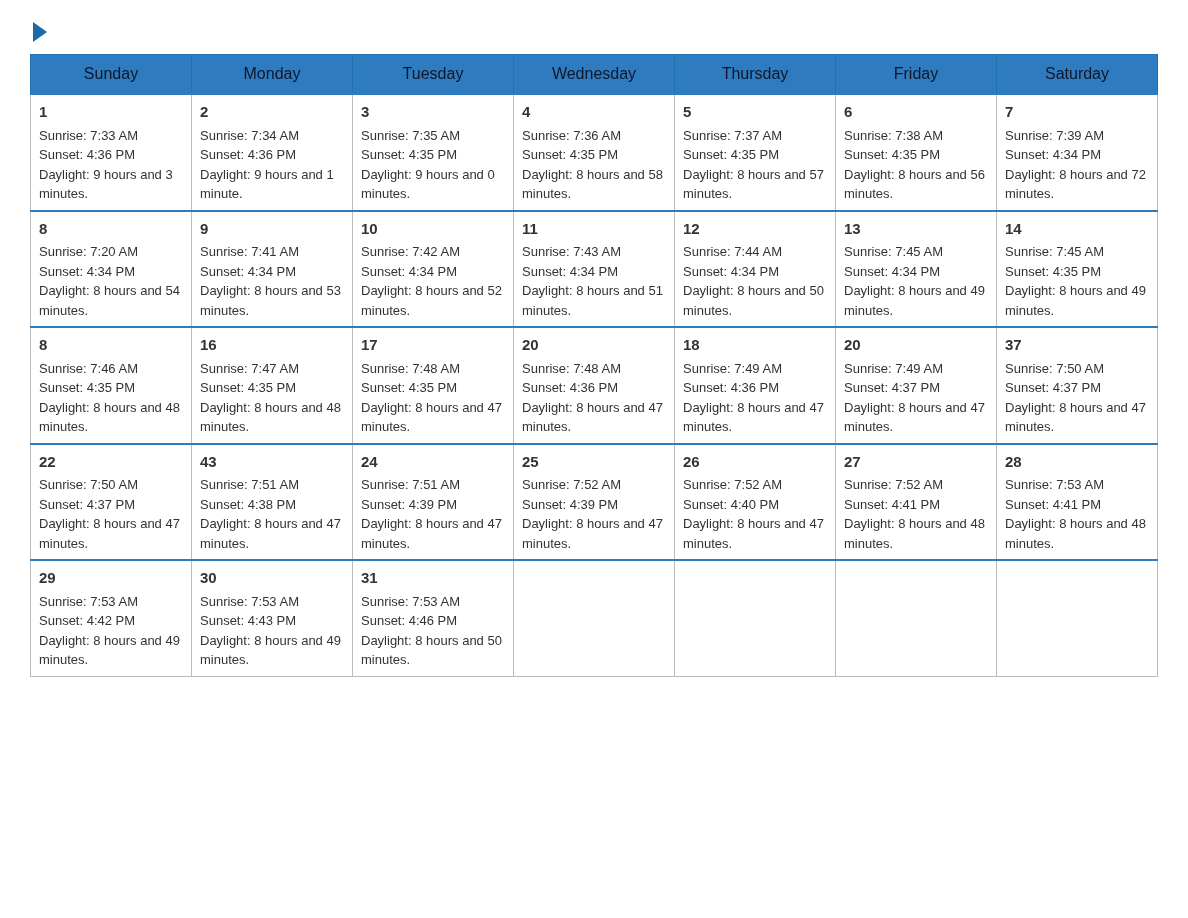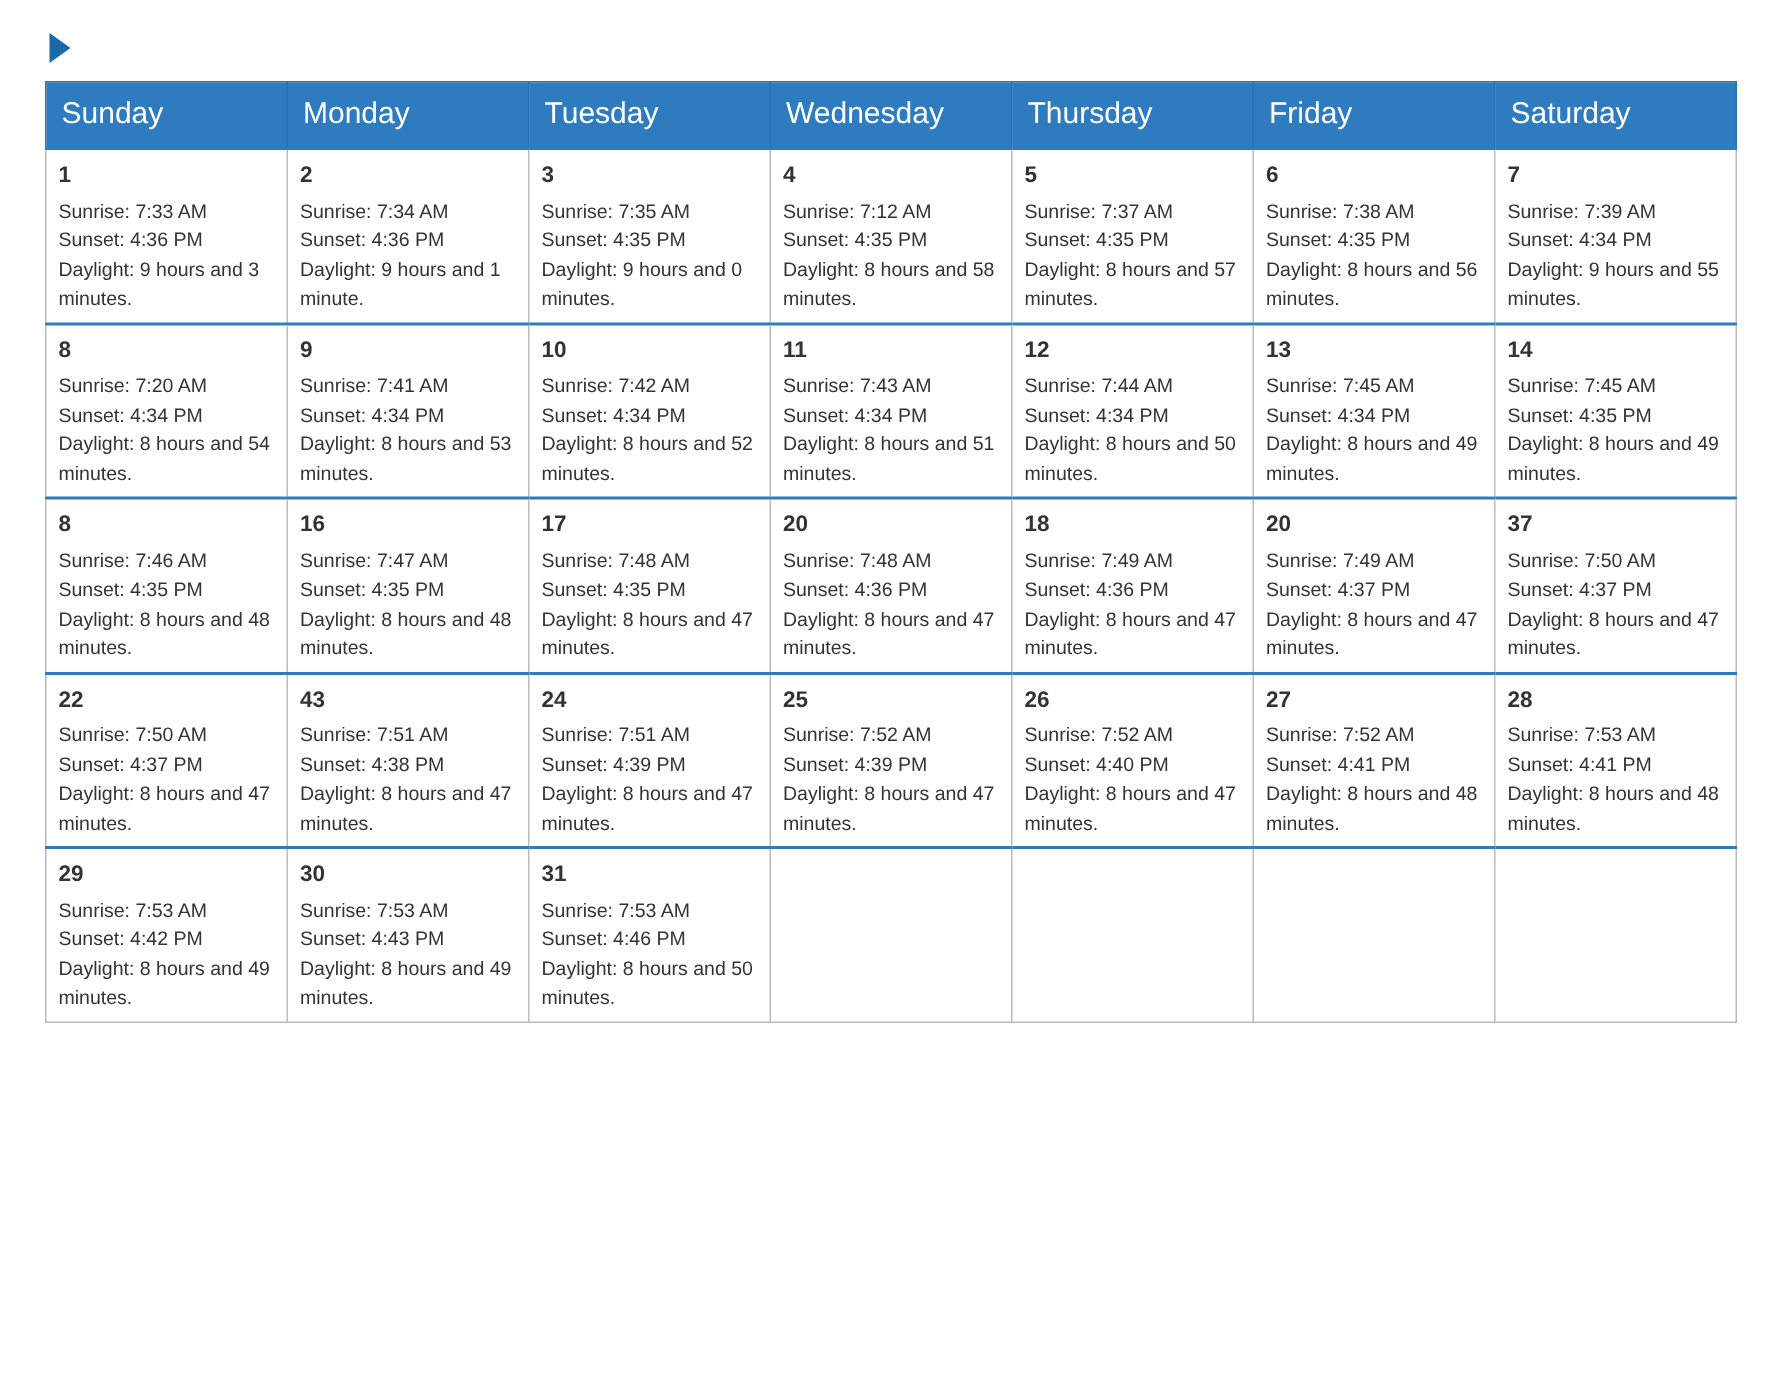--- a/index.html
+++ b/index.html
@@ -59,25 +59,25 @@
       color: #555;
       margin-top: 4px;
     }
     .calendar {
       width: 100%;
       border-collapse: collapse;
       border: 1px solid #aaa;
     }
     .calendar th {
       background-color: #2e7cbf;
-      color: #ffffff;
-      font-size: 20px;
+      color: #0f172a;
+      font-size: 16px;
       font-weight: normal;
       padding: 10px 10px;
-      text-align: left;
+      text-align: center;
       border: 1px solid #2271b0;
     }
     .calendar td {
       border: 1px solid #bbb;
       vertical-align: top;
       padding: 6px 8px;
       width: 14.28%;
       font-size: 13px;
       color: #333;
       line-height: 1.5;
@@ -142,41 +142,41 @@
         <span>Daylight: 9 hours and 1 minute.</span>
       </td>
         <td>
         <span class="day-num">3</span>
         <span>Sunrise: 7:35 AM</span><br>
         <span>Sunset: 4:35 PM</span><br>
         <span>Daylight: 9 hours and 0 minutes.</span>
       </td>
         <td>
         <span class="day-num">4</span>
-        <span>Sunrise: 7:12 AM</span><br>
+        <span>Sunrise: 7:36 AM</span><br>
         <span>Sunset: 4:35 PM</span><br>
         <span>Daylight: 8 hours and 58 minutes.</span>
       </td>
         <td>
         <span class="day-num">5</span>
         <span>Sunrise: 7:37 AM</span><br>
         <span>Sunset: 4:35 PM</span><br>
         <span>Daylight: 8 hours and 57 minutes.</span>
       </td>
         <td>
         <span class="day-num">6</span>
         <span>Sunrise: 7:38 AM</span><br>
         <span>Sunset: 4:35 PM</span><br>
         <span>Daylight: 8 hours and 56 minutes.</span>
       </td>
         <td>
         <span class="day-num">7</span>
         <span>Sunrise: 7:39 AM</span><br>
         <span>Sunset: 4:34 PM</span><br>
-        <span>Daylight: 9 hours and 55 minutes.</span>
+        <span>Daylight: 8 hours and 72 minutes.</span>
       </td>
       </tr>
       <tr>
         <td>
         <span class="day-num">8</span>
         <span>Sunrise: 7:20 AM</span><br>
         <span>Sunset: 4:34 PM</span><br>
         <span>Daylight: 8 hours and 54 minutes.</span>
       </td>
         <td>

